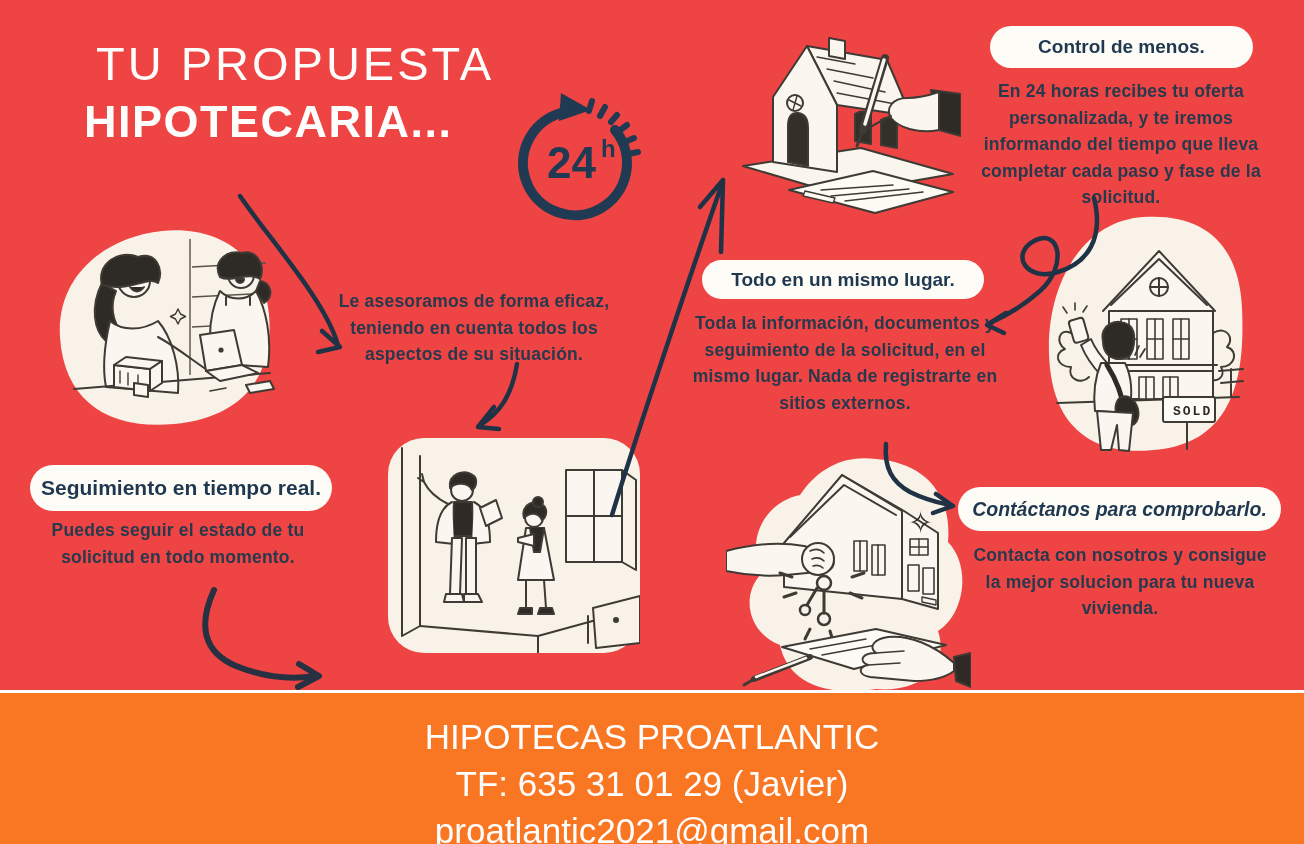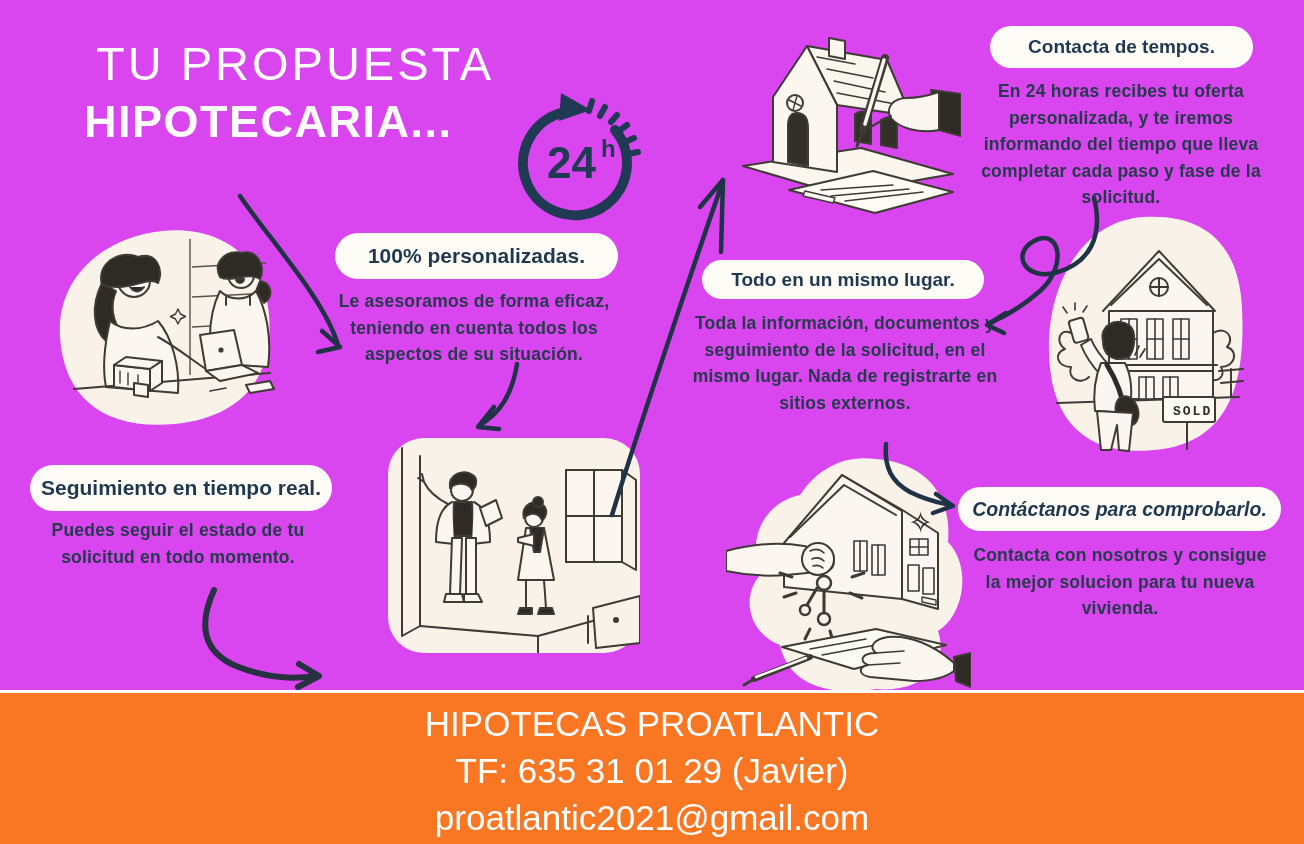--- a/index.html
+++ b/index.html
@@ -1,18 +1,18 @@
 <!DOCTYPE html>
 <html><head>
 <meta charset="utf-8">
 <style>
   * { margin:0; padding:0; box-sizing:border-box; }
   html,body { width:1304px; height:844px; }
   body { font-family:"Liberation Sans", sans-serif; overflow:hidden; }
-  .poster { position:relative; width:1304px; height:844px; background:#d946ef; overflow:hidden; }
+  .poster { position:relative; width:1304px; height:844px; background:#ef4444; overflow:hidden; }
   .main { position:absolute; left:0; top:0; width:1304px; height:690px; }
 
   
   .title1 { position:absolute; left:96px; top:36px; color:#FDFDFB; font-size:47px; font-weight:400; letter-spacing:3px; }
   .title2 { position:absolute; left:84px; top:96px; color:#FDFDFB; font-size:45px; font-weight:800; letter-spacing:1.5px; }
   .tagline { position:absolute; left:198px; top:158px; color:#21374D; font-size:21px; font-weight:700; }
 
   
   .pill { position:absolute; background:#FEFCF6; border-radius:40px; display:flex; align-items:center; justify-content:center;
           color:#1F3850; font-weight:700; white-space:nowrap; }
@@ -35,21 +35,21 @@
   .il-signing { left:733px; top:4px; }
   .il-desk    { left:50px;  top:225px; }
   .il-room    { left:388px; top:438px; }
   .il-selfie  { left:1043px; top:213px; }
   .il-keys    { left:726px; top:447px; }
   .sparkle { position:absolute; left:908px; top:505px; color:#2E2B27; font-size:30px; }
   .arrows { position:absolute; left:0; top:0; pointer-events:none; }
 
   
   .footer { position:absolute; left:0; top:690px; width:1304px; height:154px; background:#F97622;
-            border-top:3px solid #FFFFFF; text-align:center; color:#FEFEFE; padding-top:7px; }
+            border-top:3px solid #FFFFFF; text-align:center; color:#FEFEFE; padding-top:20px; }
   .footer div { font-size:35px; line-height:47px; font-weight:400; }
 </style>
 </head>
 <body>
 
 <div class="poster">
   <div class="main">
 
     <div class="title1">TU PROPUESTA</div>
     <div class="title2">HIPOTECARIA...</div>
@@ -62,23 +62,22 @@
         <line x1="95" y1="31" x2="100" y2="22"></line>
         <line x1="106" y1="37" x2="112" y2="30"></line>
         <line x1="114" y1="46" x2="122" y2="40"></line>
         <line x1="120" y1="57" x2="129" y2="53"></line>
         <line x1="123" y1="69" x2="133" y2="67"></line>
       </g>
       <text x="42" y="93" font-family="Liberation Sans, sans-serif" font-size="44" font-weight="700" fill="#1F3A52">24</text>
       <text x="96" y="72" font-family="Liberation Sans, sans-serif" font-size="24" font-weight="700" fill="#1F3A52">h</text>
     </svg>
 
-    <div class="pill pill-personalizadas">100% personalizadas.</div>
     <div class="pill pill-seguimiento">Seguimiento en tiempo real.</div>
-    <div class="pill pill-control">Contacta de tempos.</div>
+    <div class="pill pill-control">Control de menos.</div>
     <div class="pill pill-lugar">Todo en un mismo lugar.</div>
     <div class="pill pill-contacto">Contáctanos para comprobarlo.</div>
 
     <div class="txt txt-personalizadas">Le asesoramos de forma eficaz, teniendo en cuenta todos los aspectos de su situación.</div>
     <div class="txt txt-seguimiento">Puedes seguir el estado de tu solicitud en todo momento.</div>
     <div class="txt txt-control">En 24 horas recibes tu oferta personalizada, y te iremos informando del tiempo que lleva completar cada paso y fase de la solicitud.</div>
     <div class="txt txt-lugar">Toda la información, documentos y seguimiento de la solicitud, en el mismo lugar. Nada de registrarte en sitios externos.</div>
     <div class="txt txt-contacto">Contacta con nosotros y consigue la mejor solucion para tu nueva vivienda.</div>
 
     <svg class="illus il-signing" width="228" height="215" viewBox="0 0 228 215">

